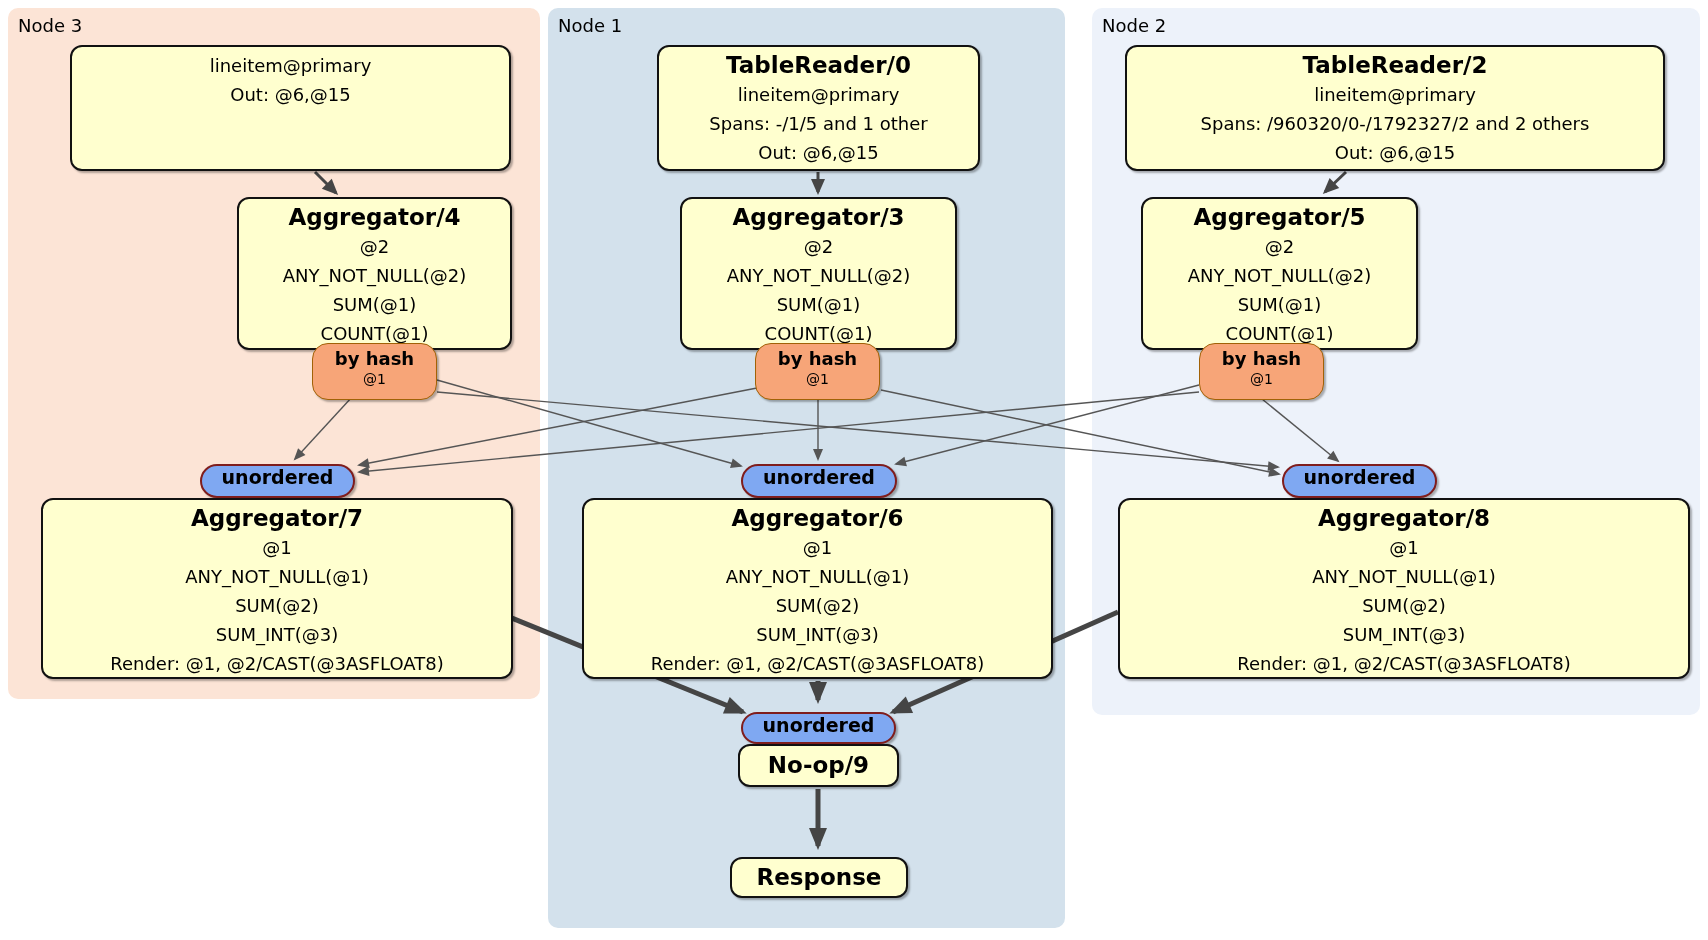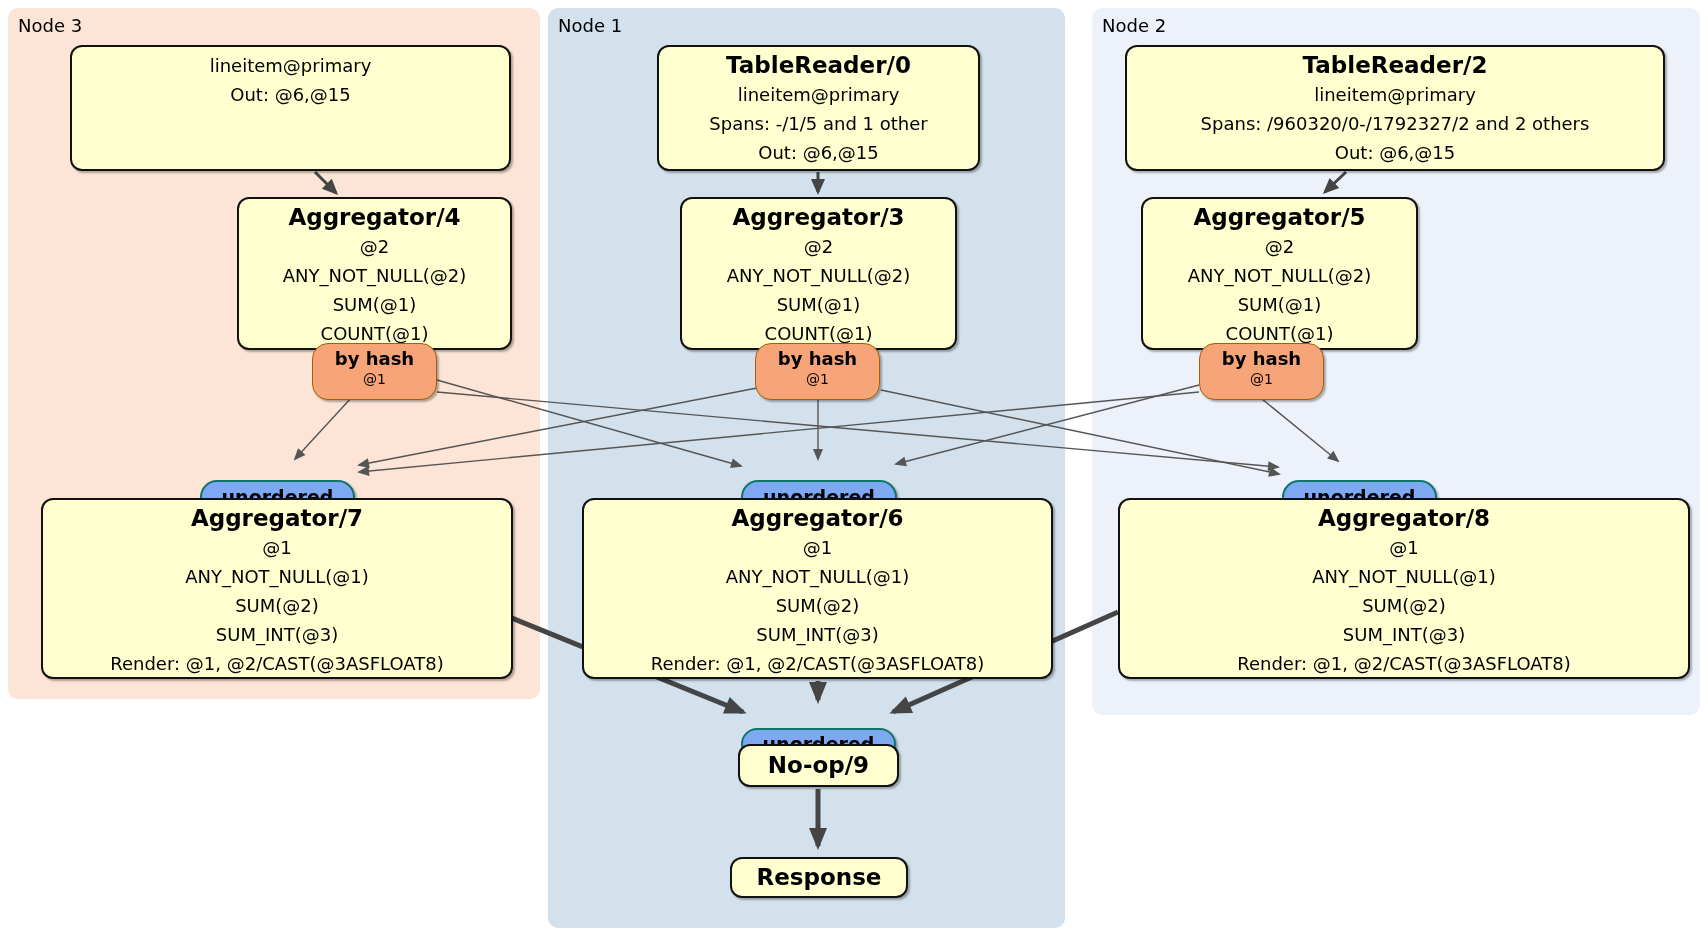--- a/index.html
+++ b/index.html
@@ -24,24 +24,23 @@
   .pbox.single{display:flex;align-items:center;justify-content:center;padding-top:0;}
   .router{
     position:absolute;background:var(--router-fill,#f7a578);
     border:1px solid #a16207;border-radius:16px;box-sizing:border-box;
     text-align:center;box-shadow:2px 2px 2px rgba(0,0,0,0.30);padding-top:3px;
   }
   .router-label{font-size:18px;font-weight:bold;line-height:24px;}
   .router-detail{font-size:14px;line-height:16px;}
   .sync{
     position:absolute;background:var(--sync-fill,#7fa8f2);
-    border:2px solid #0f766e;border-radius:17px;box-sizing:border-box;
-    display:flex;align-items:center;justify-content:center;
+    border:2px solid #7f1d1d;border-radius:17px;box-sizing:border-box;
+    display:flex;align-items:flex-start;justify-content:center;
     box-shadow:2px 2px 2px rgba(0,0,0,0.30);
-    margin-top:16px;
   }
   .sync-label{font-size:19px;font-weight:bold;}
 </style>
 </head>
 <body>
 
 <div class="canvas">
 
   <div class="region" id="r-node3" style="left:8px;top:8px;width:532px;height:691px;">
     <div class="region-label">Node 3</div>

